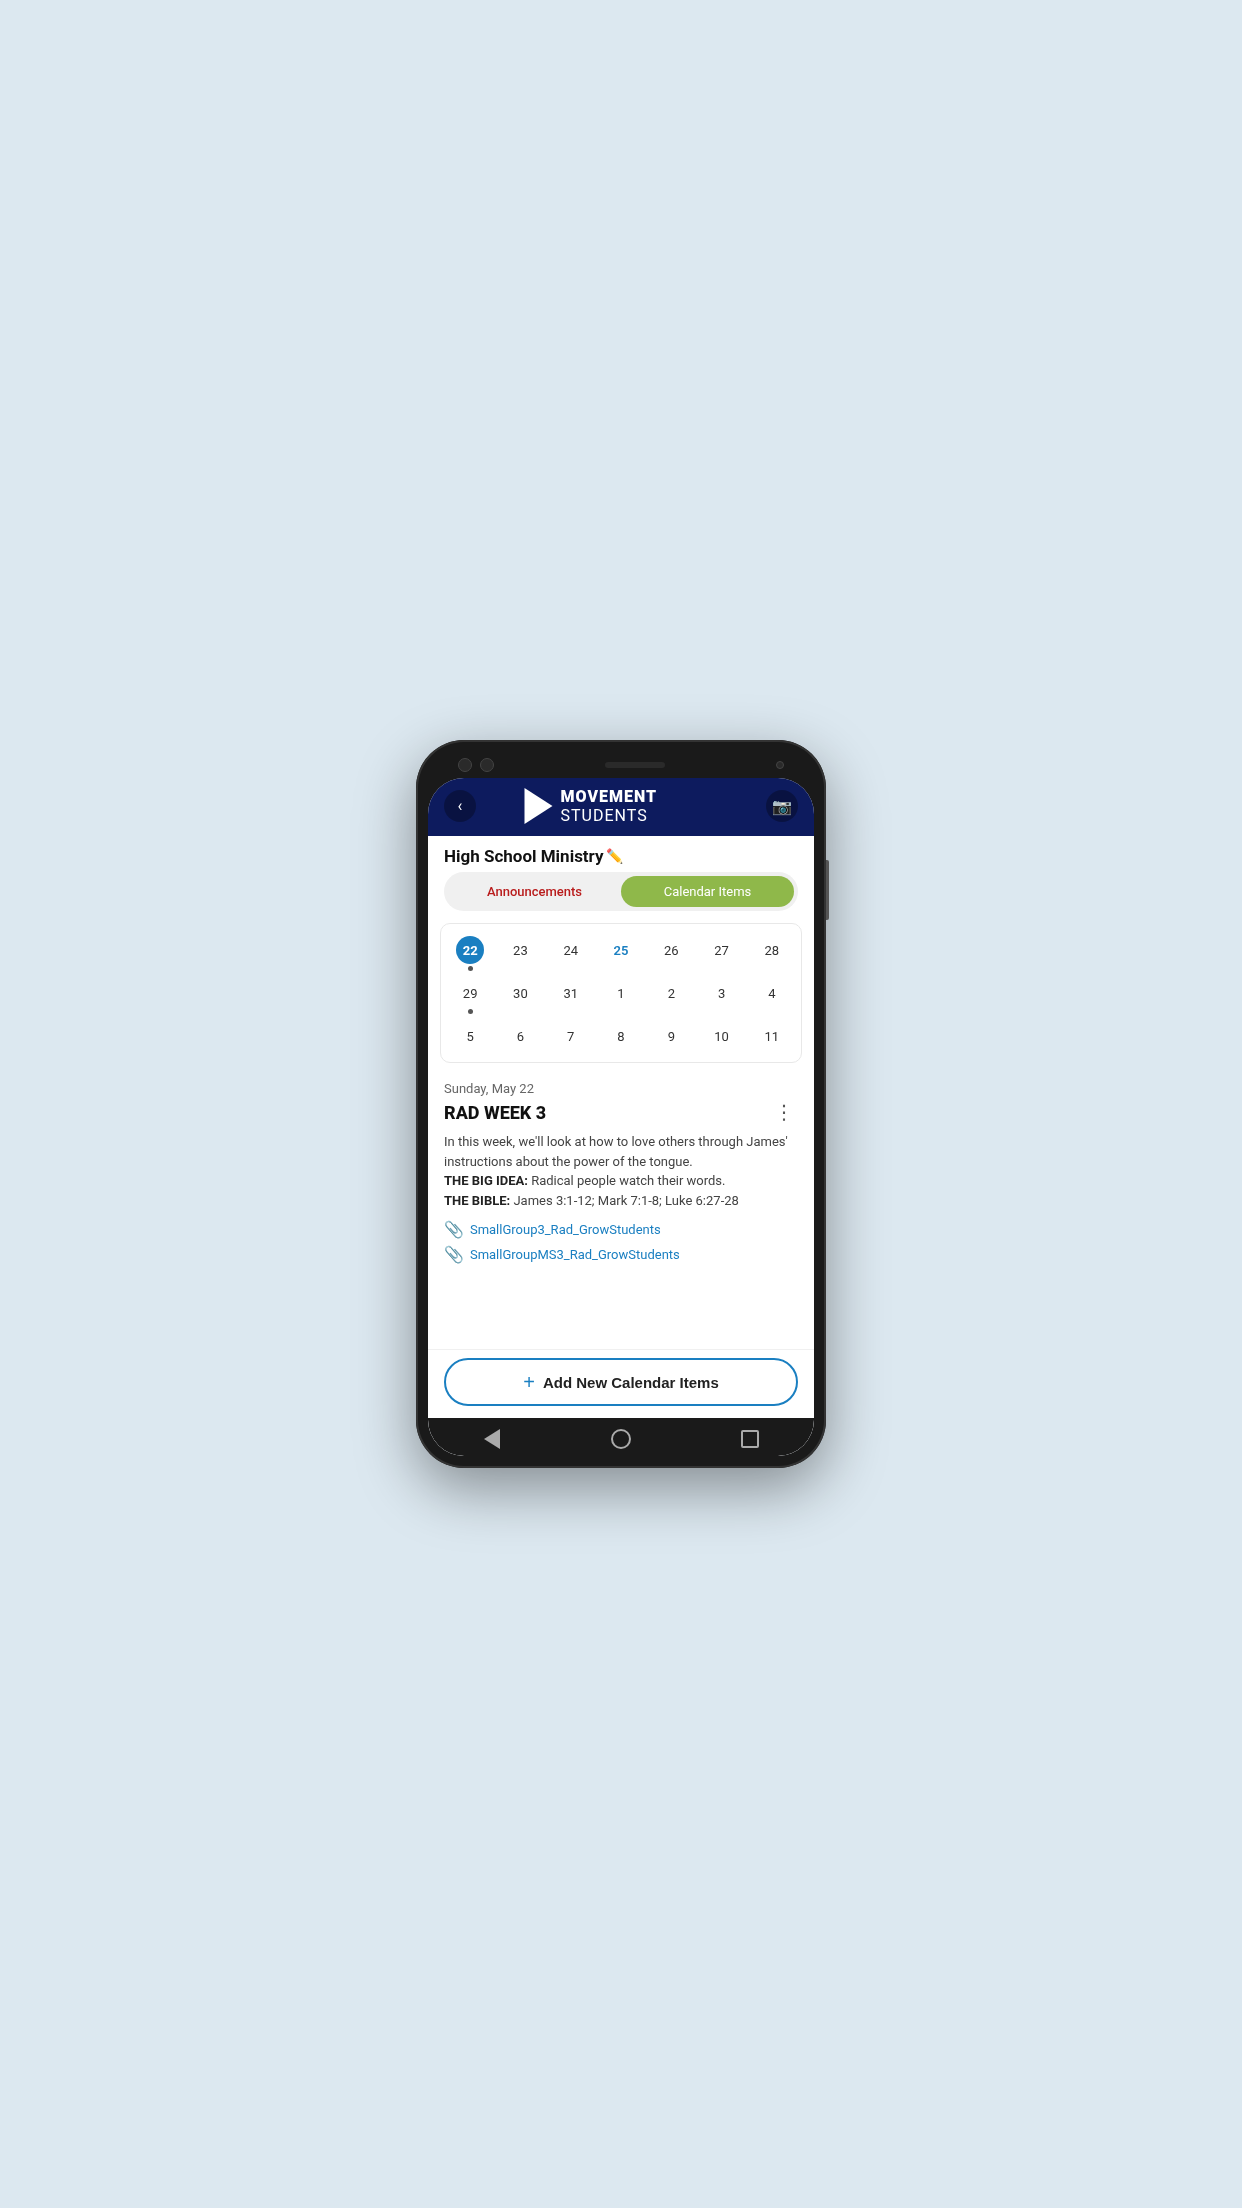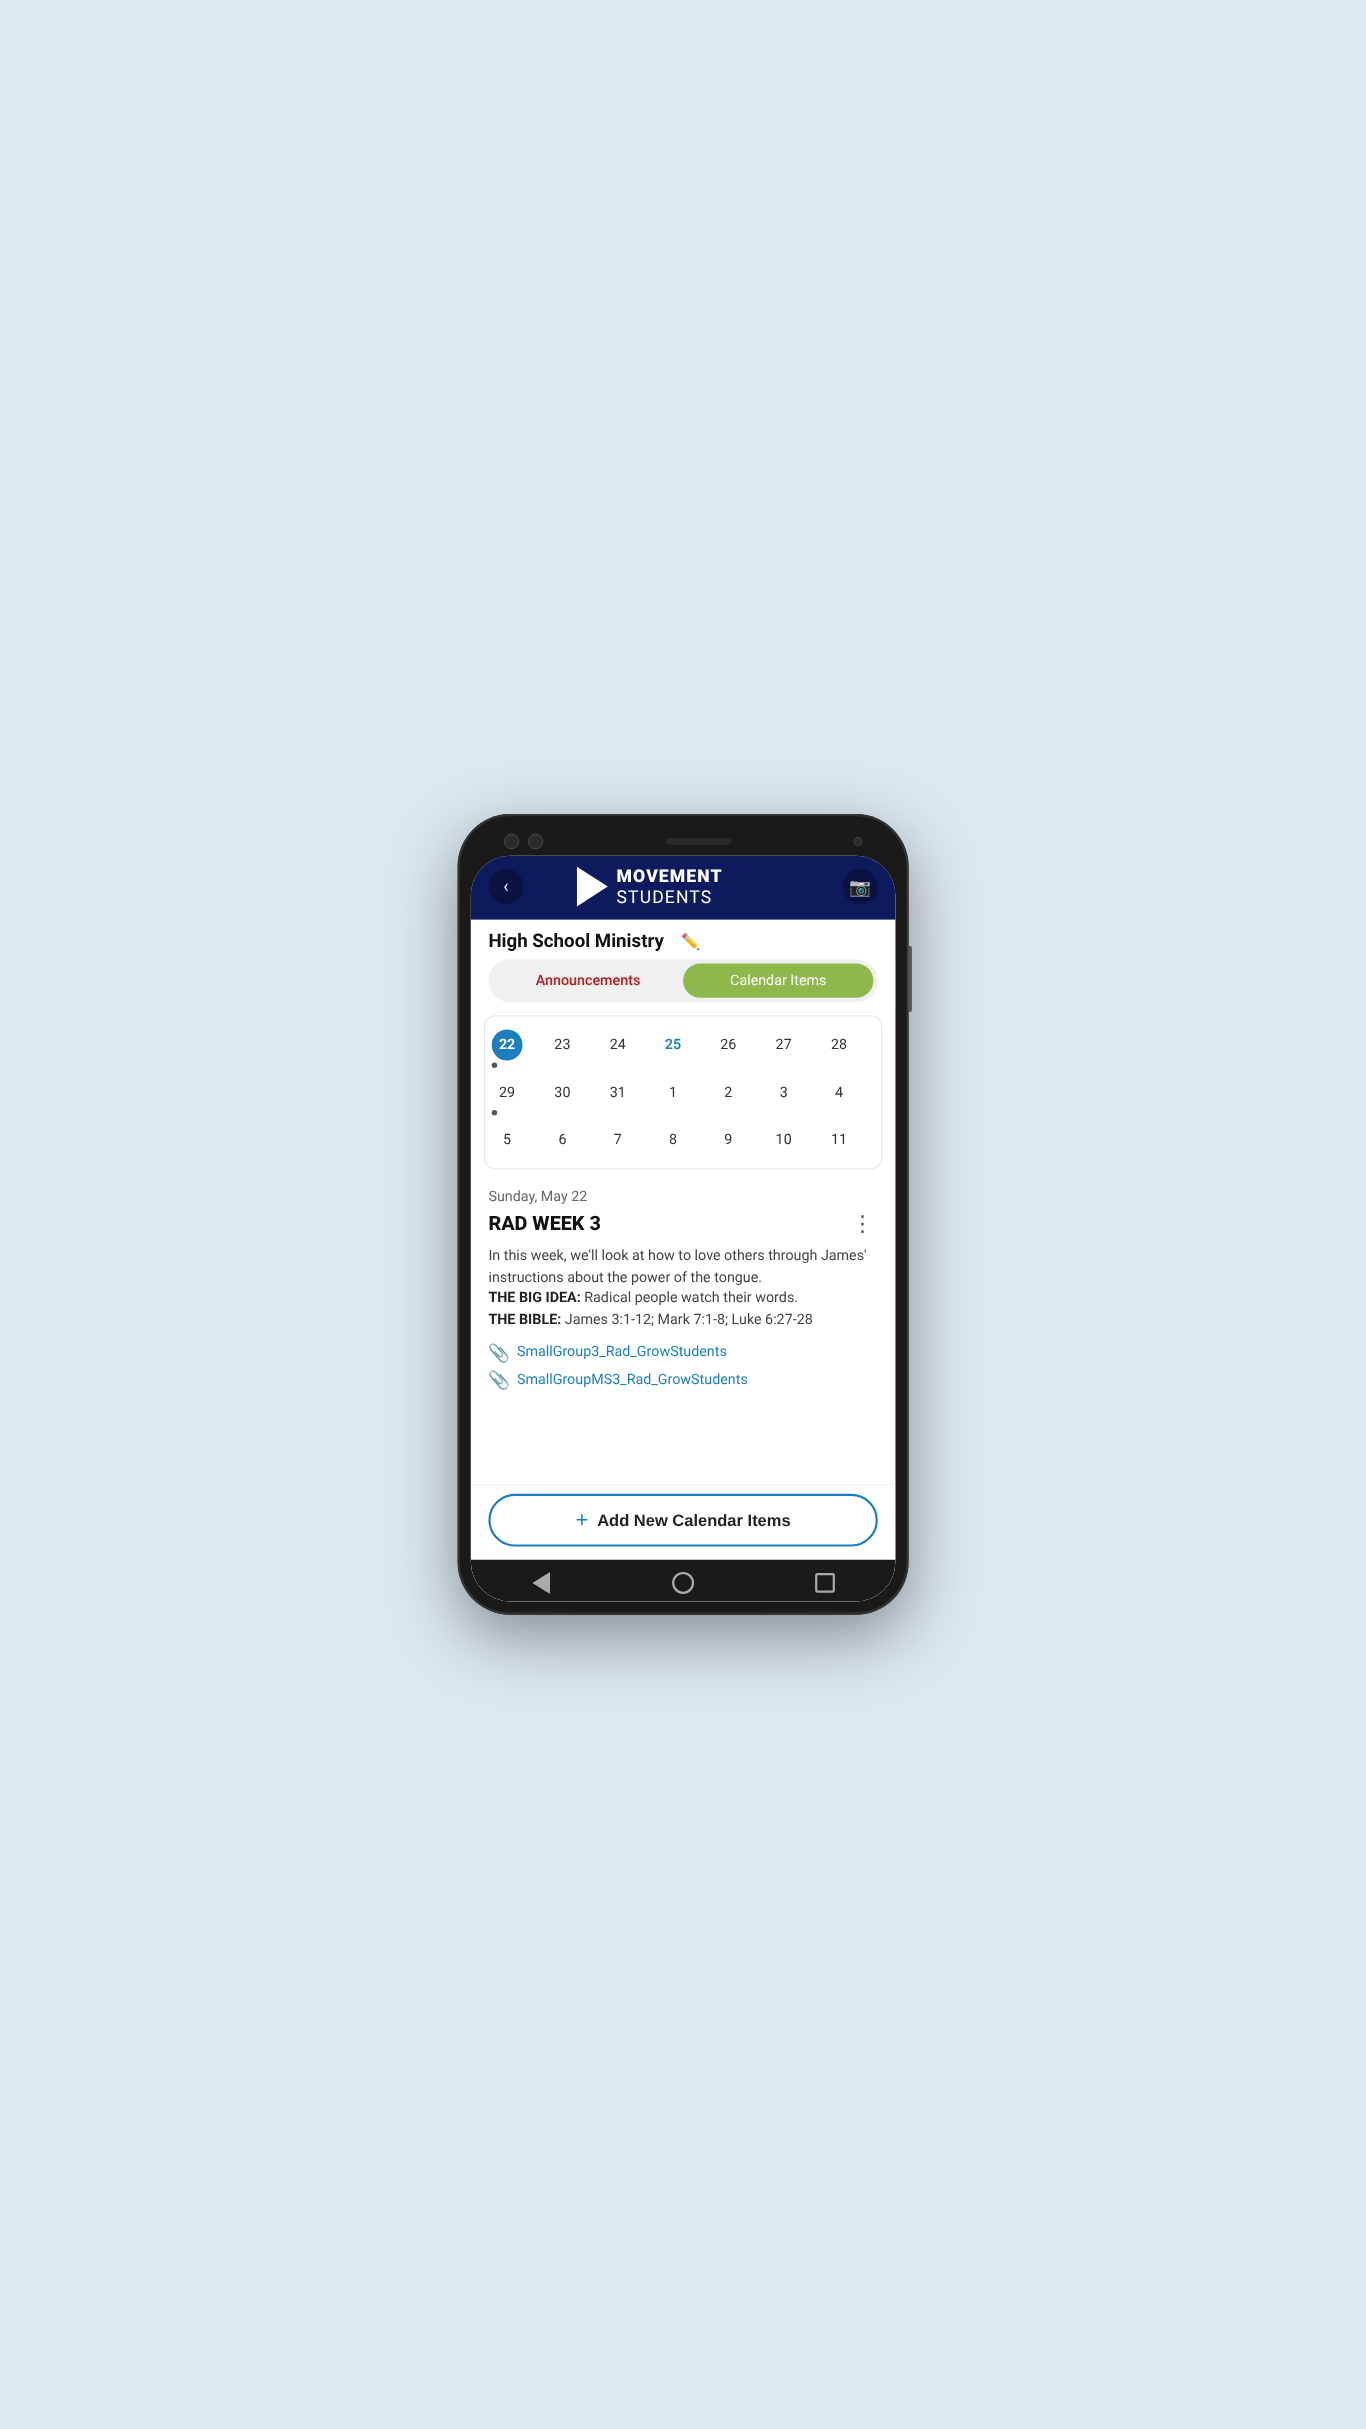--- a/index.html
+++ b/index.html
@@ -144,21 +144,21 @@
       background: white;
       overflow-y: auto;
       display: flex;
       flex-direction: column;
     }
 
     .ministry-title-row {
       display: flex;
       align-items: center;
       padding: 10px 16px 6px;
-      gap: 16px;
+      gap: 3px;
     }
 
     .ministry-title {
       font-size: 17px;
       font-weight: 700;
       color: #111;
     }
 
     .edit-icon {
       color: #5b9bd5;
@@ -210,21 +210,21 @@
 
     .calendar-grid {
       display: grid;
       grid-template-columns: repeat(7, 1fr);
       gap: 0;
     }
 
     .cal-day {
       display: flex;
       flex-direction: column;
-      align-items: flex-start;
+      align-items: center;
       padding: 4px 2px;
       cursor: pointer;
     }
 
     .cal-day-num {
       width: 28px;
       height: 28px;
       display: flex;
       align-items: center;
       justify-content: center;

